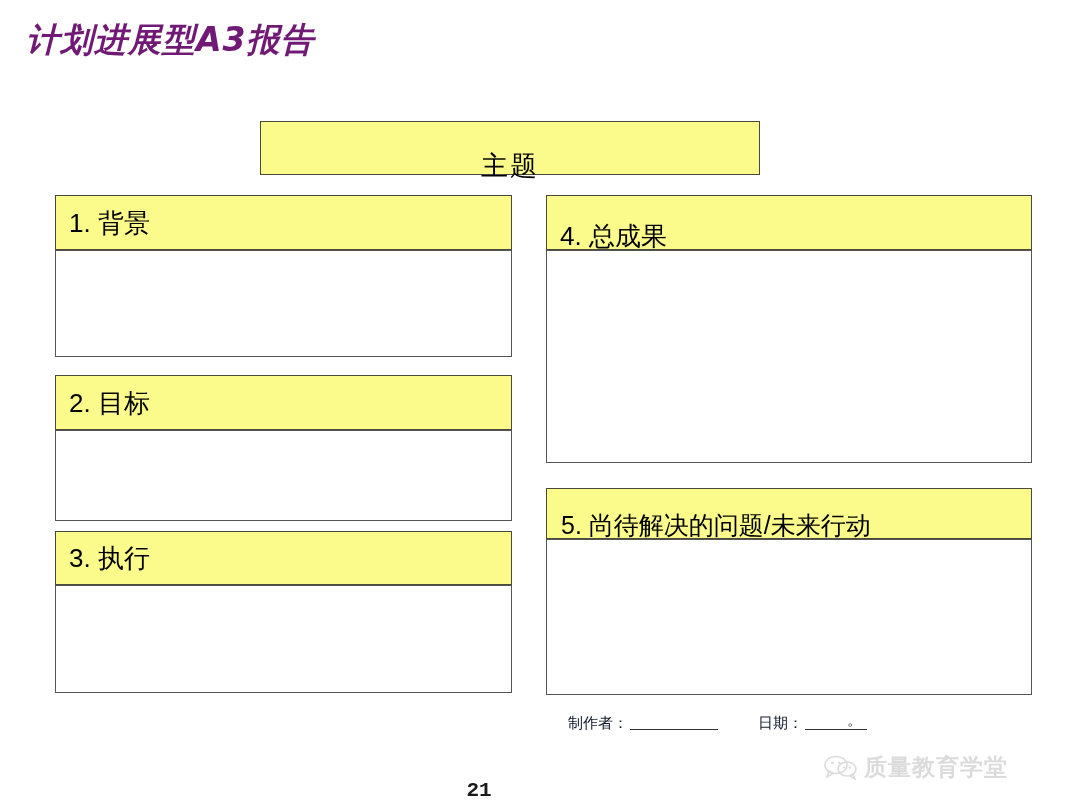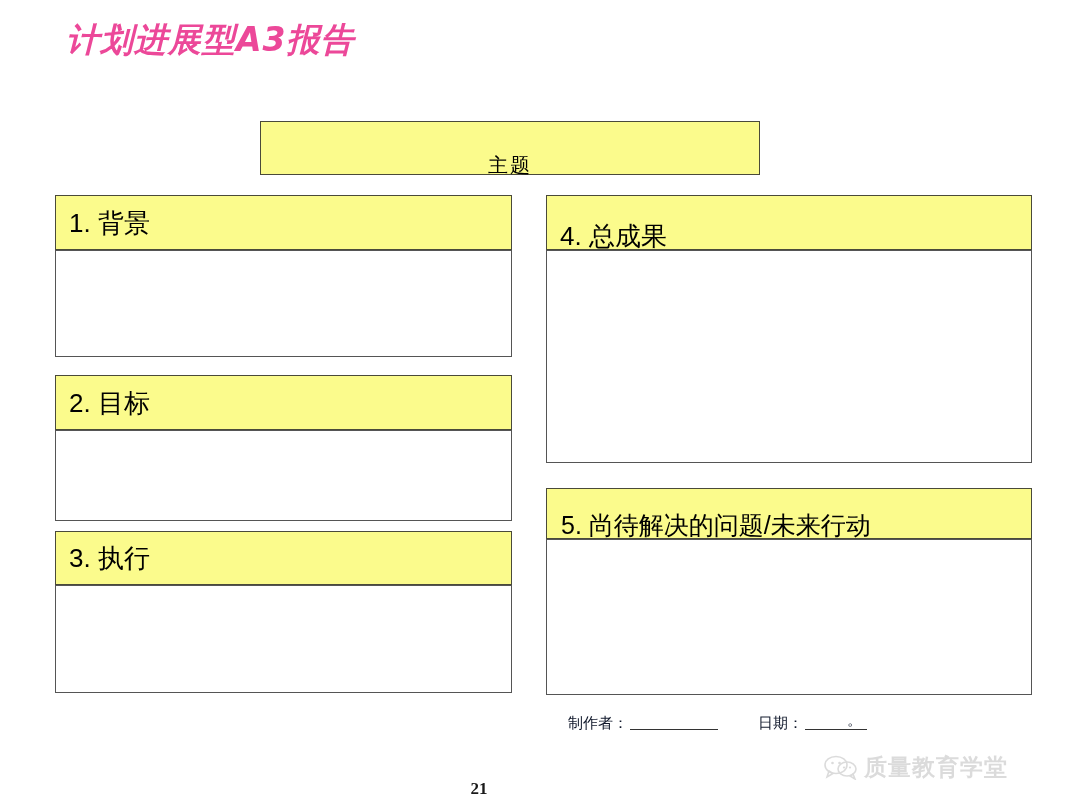--- a/index.html
+++ b/index.html
@@ -22,25 +22,24 @@
   }
 
   
   .slide-title {
     position: absolute;
     left: 26px;
     top: 18px;
     font-size: 33px;
     font-style: italic;
     font-weight: 600;
-    color: #ec4899;
+    color: #701a75;
     letter-spacing: 1px;
     white-space: nowrap;
     font-family: "DejaVu Sans", "Liberation Sans", sans-serif;
-    margin-left: 40px;
   }
 
   
   .yellow-bar {
     position: absolute;
     background: #fbfb8c;
     border: 1.5px solid #4a4a3a;
     box-sizing: border-box;
     display: flex;
     align-items: center;
@@ -55,21 +54,21 @@
 
   
   #theme-box {
     left: 260px;
     top: 121px;
     width: 500px;
     height: 54px;
     justify-content: center;
   }
   #theme-box .label {
-    font-size: 20px;
+    font-size: 27px;
     letter-spacing: 2px;
     margin-top: 35px;
   }
 
   
   .col-left-bar   { left: 55px;  width: 457px; padding-left: 13px; }
   .col-left-body  { left: 55px;  width: 457px; }
   .col-right-bar  { left: 546px; width: 486px; padding-left: 13px; align-items: flex-end; }
   .col-right-body { left: 546px; width: 486px; }
 
@@ -153,24 +152,24 @@
 
   
   #page-number {
     position: absolute;
     left: 0;
     top: 779px;
     width: 1080px;
     text-align: center;
     padding-right: 122px;
     box-sizing: border-box;
-    font-size: 17px;
+    font-size: 21px;
     font-weight: 600;
     color: #1a1a1a;
-    font-family: Liberation Serif, serif;
+    font-family: Liberation Mono, monospace;
   }
 </style>
 </head>
 <body>
 
 <div id="slide">
 
   <div class="slide-title">计划进展型A3报告</div>
 
   <div class="yellow-bar" id="theme-box">

